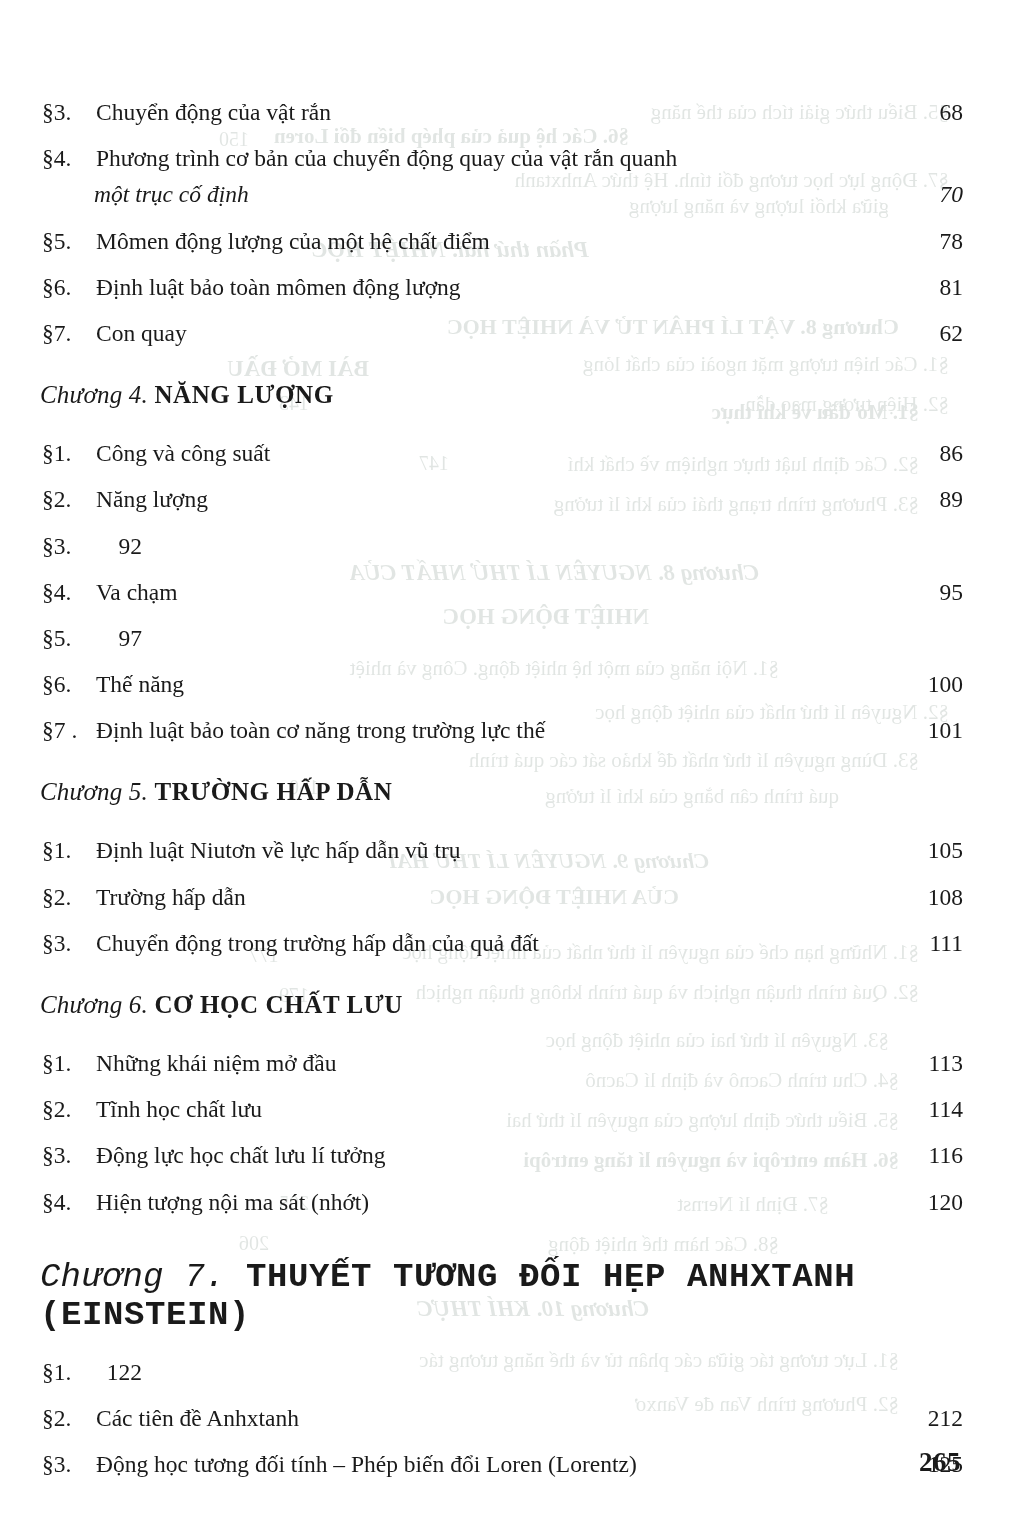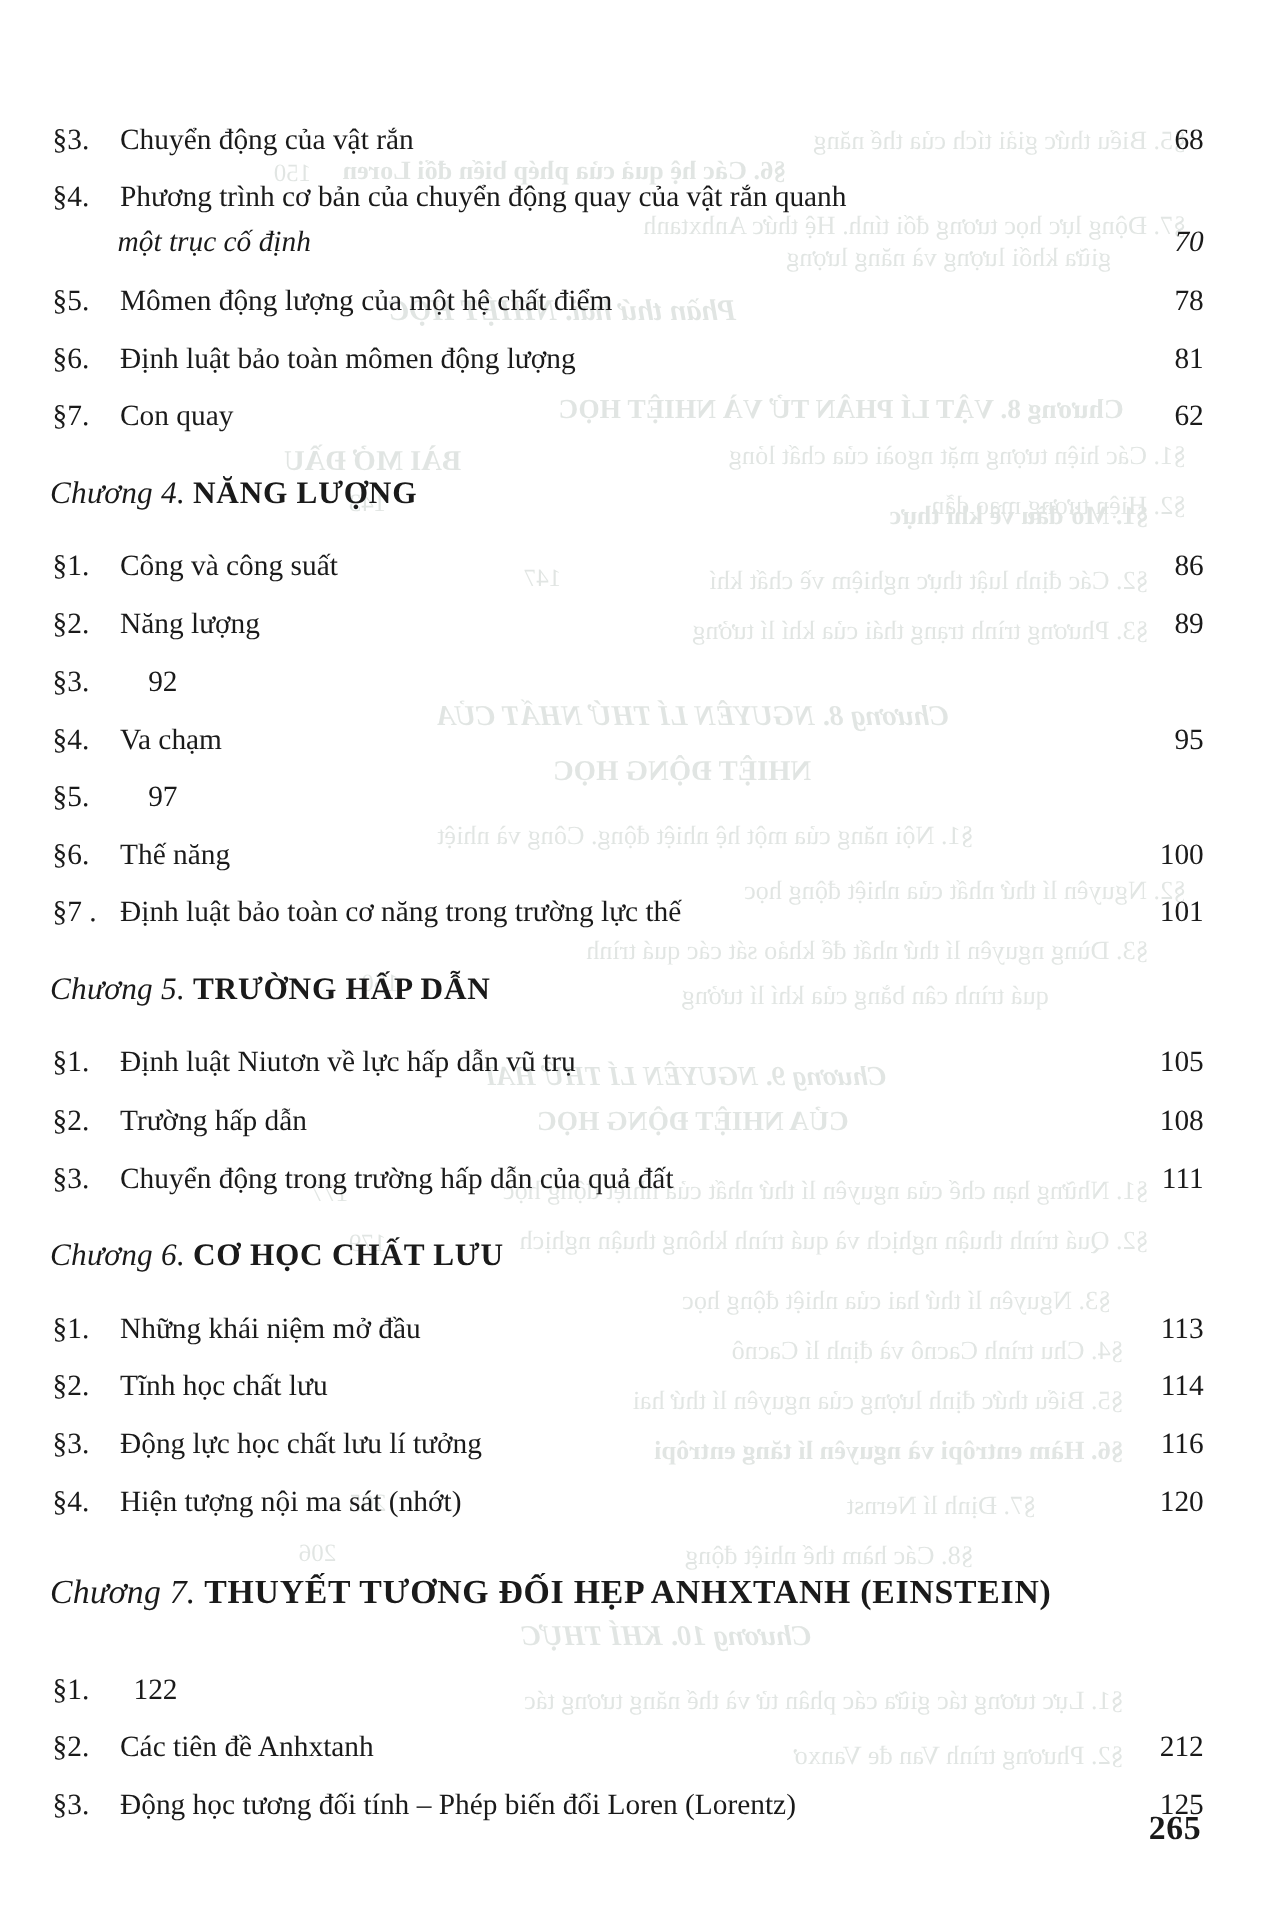--- a/index.html
+++ b/index.html
@@ -92,23 +92,24 @@
   }
   .chapter-head .ch-label {
     font-style: italic;
     font-weight: normal;
   }
   .chapter-head .ch-name {
     font-weight: bold;
     letter-spacing: 0.6px;
   }
   .chapter-head.big {
-    font-size: 27px;
+    font-size: 34px;
     margin-top: 42px;
-    margin-bottom: 49px;
+    margin-bottom: 24px;
+    font-family: Liberation Mono, monospace;
   }
 
   .folio {
     position: absolute;
     right: 48px;
     bottom: 46px;
     font-size: 27px;
     font-weight: bold;
     letter-spacing: 0.5px;
   }

